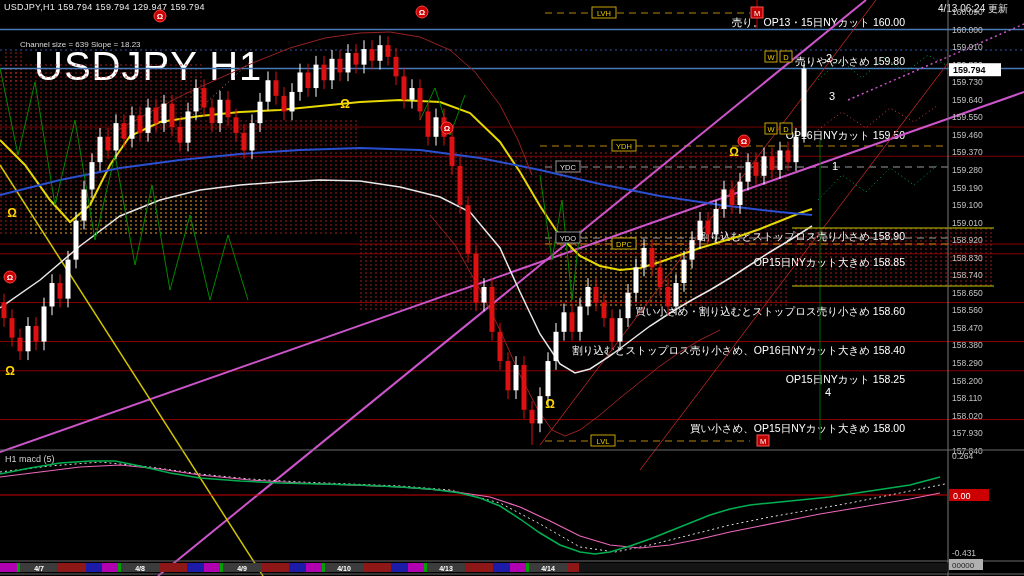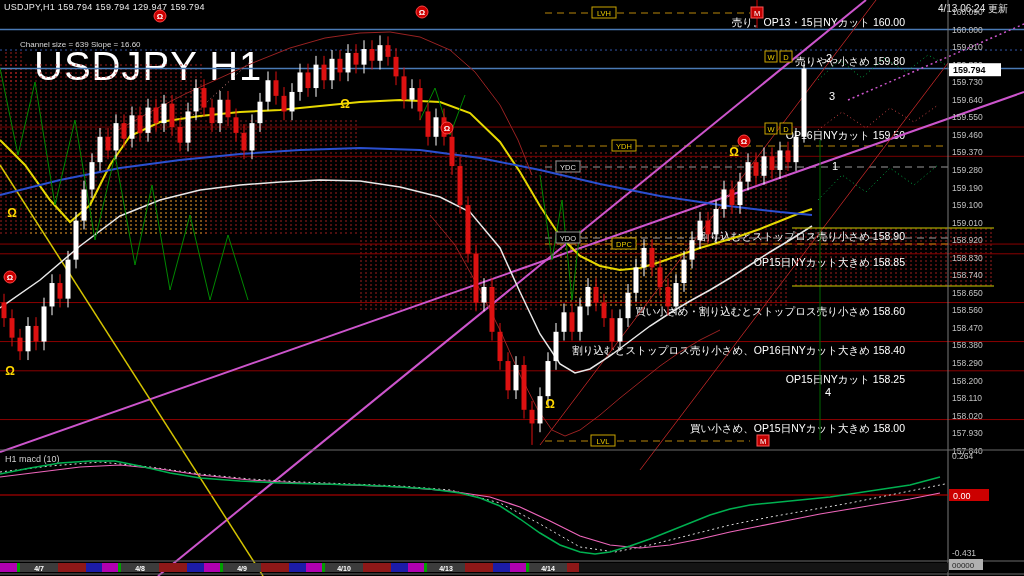--- a/index.html
+++ b/index.html
@@ -11,23 +11,23 @@
   #watermark{top:44px;left:34px;font-size:40px;color:#ffffff;letter-spacing:1px;}
   #macd-label{top:454px;left:5px;font-size:9px;color:#d0d0d0;}
   svg{position:absolute;top:0;left:0;}
   svg text{font-family:"Liberation Sans",sans-serif;}
 </style>
 </head>
 <body>
 
 <div class="ov" id="quote-line">USDJPY,H1  159.794 159.794 129.947 159.794</div>
 <div class="ov" id="update-stamp">4/13 06:24 更新</div>
-<div class="ov" id="channel-info">Channel size = 639 Slope = 16.60</div>
+<div class="ov" id="channel-info">Channel size = 639 Slope = 18.23</div>
 <div class="ov" id="watermark">USDJPY H1</div>
-<div class="ov" id="macd-label">H1 macd (10)</div>
+<div class="ov" id="macd-label">H1 macd (5)</div>
 
 <svg id="cv" width="1024" height="576" viewBox="0 0 1024 576">
   <defs>
     <pattern id="dotR" width="5" height="4" patternUnits="userSpaceOnUse">
       <circle cx="1" cy="1" r="0.8" fill="#b22222"></circle>
     </pattern>
     <pattern id="dotY" width="5" height="4" patternUnits="userSpaceOnUse">
       <circle cx="1" cy="1" r="0.8" fill="#b0a020"></circle>
     </pattern>
   </defs>

